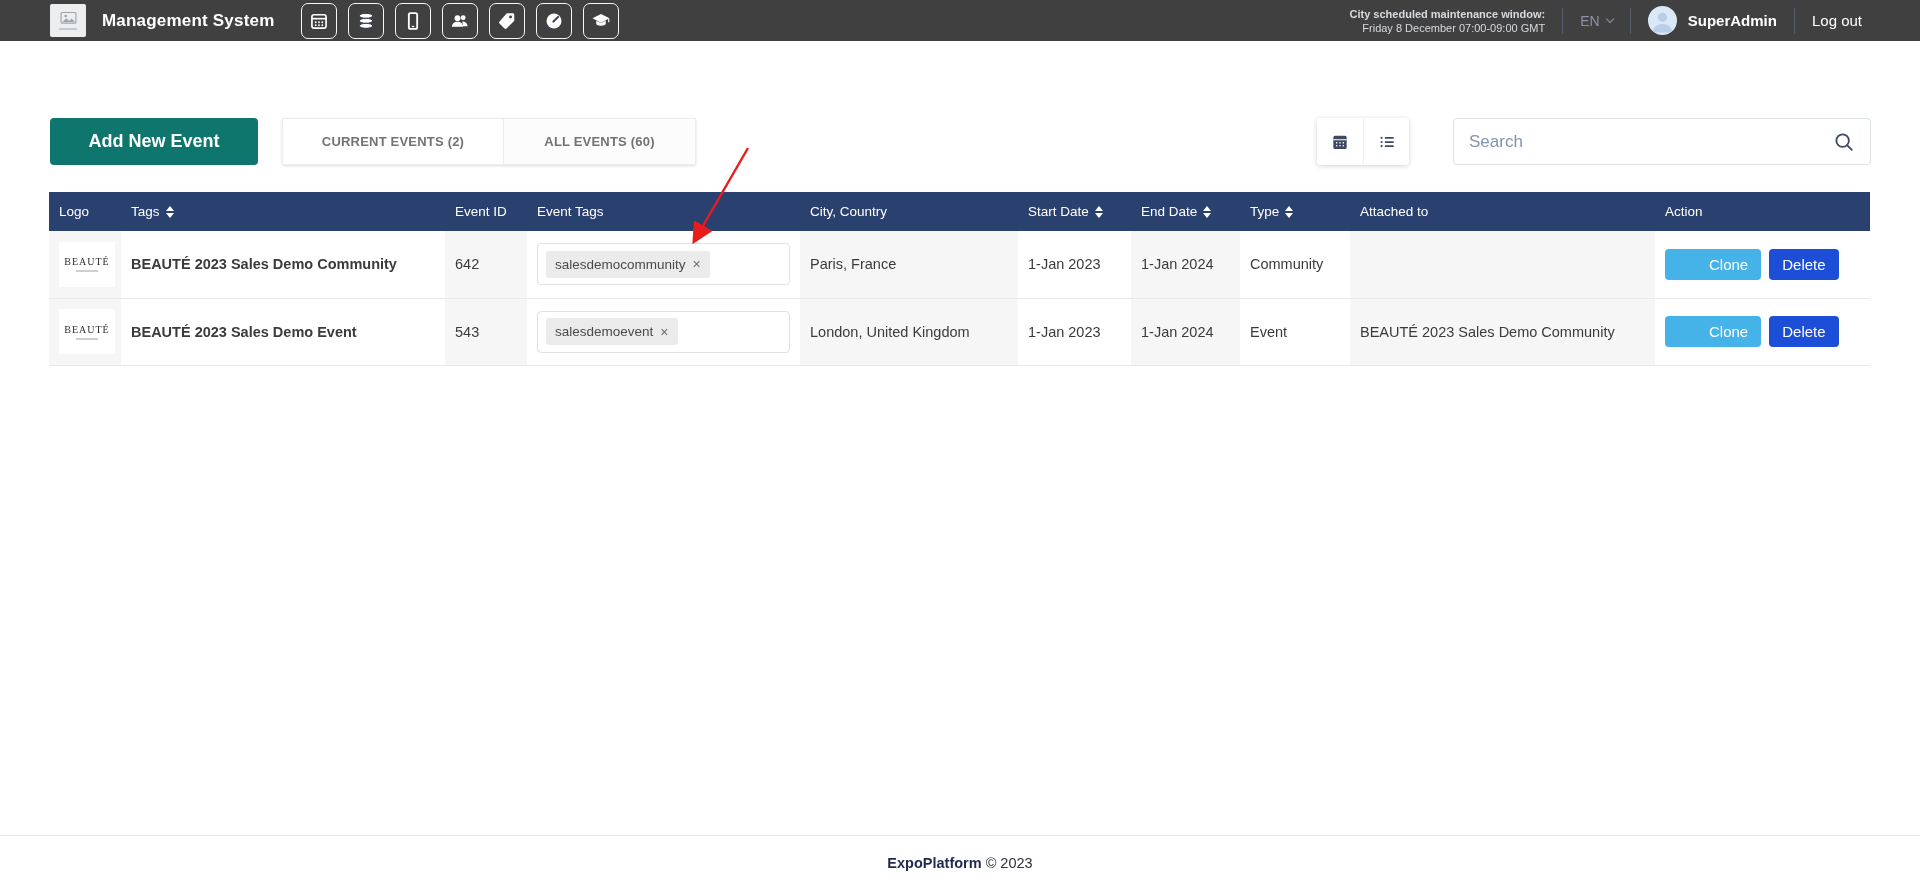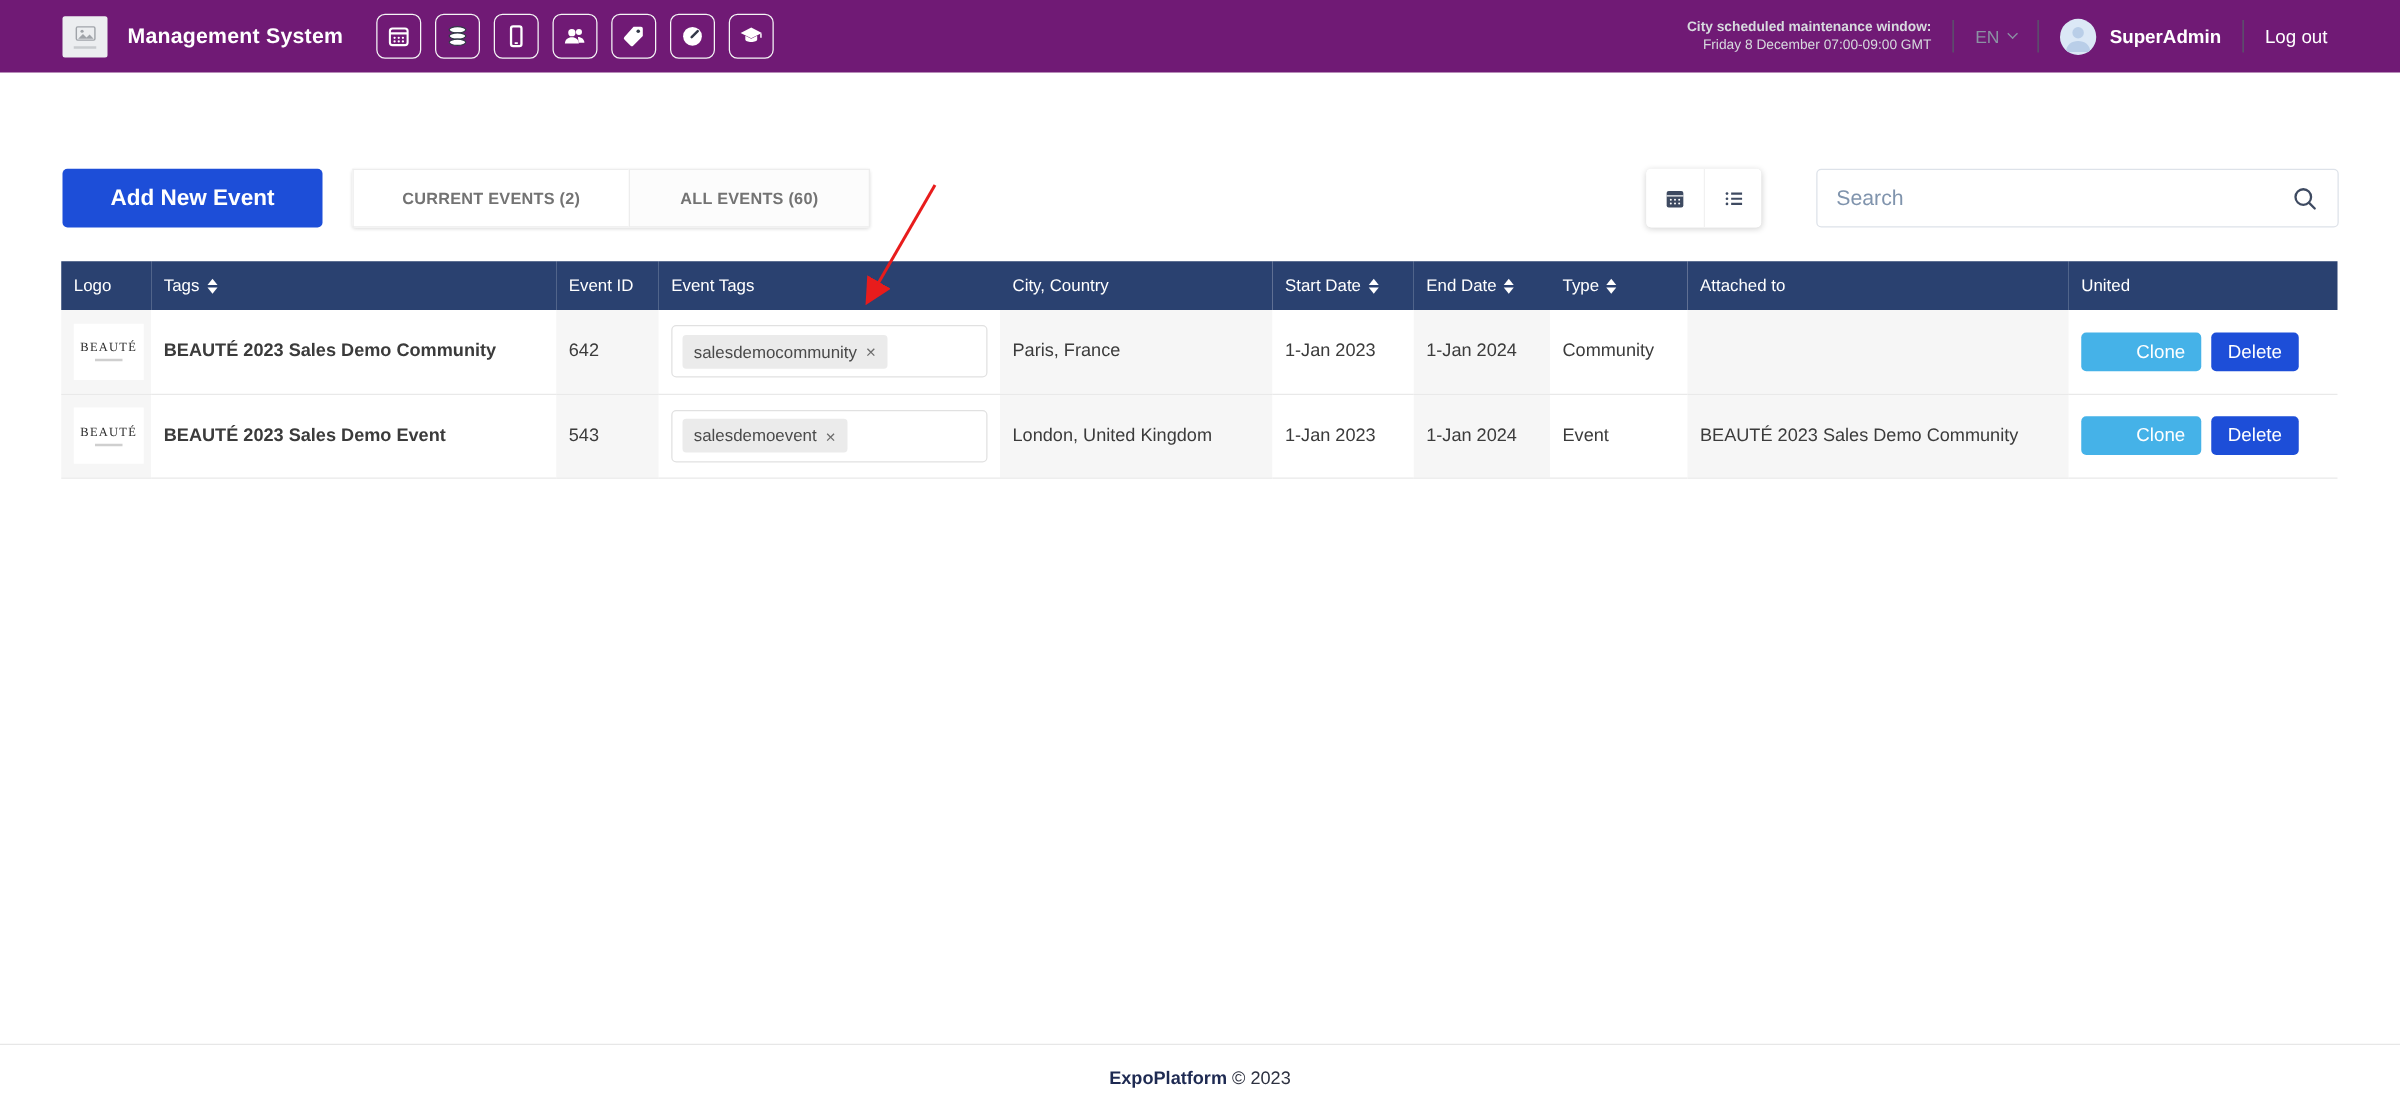--- a/index.html
+++ b/index.html
@@ -2,21 +2,21 @@
 <html><head>
 <meta charset="utf-8">
 <style>
   * { box-sizing: border-box; margin: 0; padding: 0; }
   html,body { width:1920px; height:884px; }
   body {
     font-family: "Liberation Sans", sans-serif;
     background:#ffffff; position:relative; overflow:hidden;
   }
   
-  .navbar{ height:58px; background:#701a75; display:flex; align-items:center;
+  .navbar{ height:41px; background:#404040; display:flex; align-items:center;
            padding:0 58px 0 50px; }
   .brand-logo{ width:36px; height:33px; background:#eceef0; border-radius:2px;
                display:flex; flex-direction:column; align-items:center; justify-content:center; }
   .brand-title{ color:#fff; font-size:17px; font-weight:bold; margin-left:16px; letter-spacing:.2px;}
   .nav-icons{ display:flex; gap:11px; margin-left:26px; }
   .nav-icon-btn{ width:36px; height:36px; border:1.5px solid #f5f6f7; border-radius:7px;
                  background:transparent; display:flex; align-items:center; justify-content:center; cursor:pointer; }
   .nav-spacer{ flex:1; }
   .maintenance{ text-align:right; color:#d7dade; font-size:11px; line-height:14px; }
   .maintenance .l1{ font-weight:bold; }
@@ -24,21 +24,21 @@
   .lang{ color:#8b92a3; font-size:14px; display:flex; align-items:center; cursor:pointer; }
   .chev{ display:inline-block; padding:2.6px; border:solid #8b92a3; border-width:0 1.5px 1.5px 0;
          transform:rotate(45deg); margin-left:7px; margin-top:-3px; }
   .avatar{ width:29px; height:29px; border-radius:50%; background:#dbe8f6; overflow:hidden;
            display:flex; align-items:center; justify-content:center; }
   .username{ color:#fff; font-size:15px; font-weight:bold; margin-left:11px; cursor:pointer;}
   .logout{ color:#fff; font-size:15px; cursor:pointer; }
 
   
   .toolbar{ display:flex; align-items:stretch; margin:77px 49px 0 50px; height:47px; }
-  .btn-add{ width:208px; background:#1d4ed8; border:none; border-radius:4px; color:#fff;
+  .btn-add{ width:208px; background:#0f766e; border:none; border-radius:4px; color:#fff;
             font-family:"Liberation Sans",sans-serif; font-size:18px; font-weight:bold; cursor:pointer; }
   .tabs{ display:flex; margin-left:24px; border-radius:3px; box-shadow:0 1px 3px rgba(0,0,0,.14); }
   .tab{ display:flex; align-items:center; justify-content:center; font-size:13px; font-weight:bold;
         color:#737373; letter-spacing:.2px; border:1px solid #ededed; cursor:pointer; }
   .tab.active{ background:#fff; width:221px; border-right:none; }
   .tab.inactive{ background:#fcfcfc; width:193px; }
   .toolbar-spacer{ flex:1; }
   .toggle-group{ display:flex; background:#fff; border-radius:4px; box-shadow:0 1px 5px rgba(0,0,0,.18); overflow:hidden;}
   .toggle-btn{ width:46px; border:none; background:#fff; display:flex; align-items:center;
                justify-content:center; cursor:pointer; }
@@ -257,21 +257,21 @@
           </span></th>
       <th class="th-sortable"><span>End Date</span><span class="sort">
             <i class="up"></i>
             <i class="down"></i>
           </span></th>
       <th class="th-sortable"><span>Type</span><span class="sort">
             <i class="up"></i>
             <i class="down"></i>
           </span></th>
       <th>Attached to</th>
-      <th>United</th>
+      <th>Action</th>
     </tr>
   </thead>
   <tbody>
     <tr>
       <td>
         <div class="logo-box">
           <div class="logo-text">BEAUTÉ</div>
           <div class="logo-sub"></div>
         </div>
       </td>

